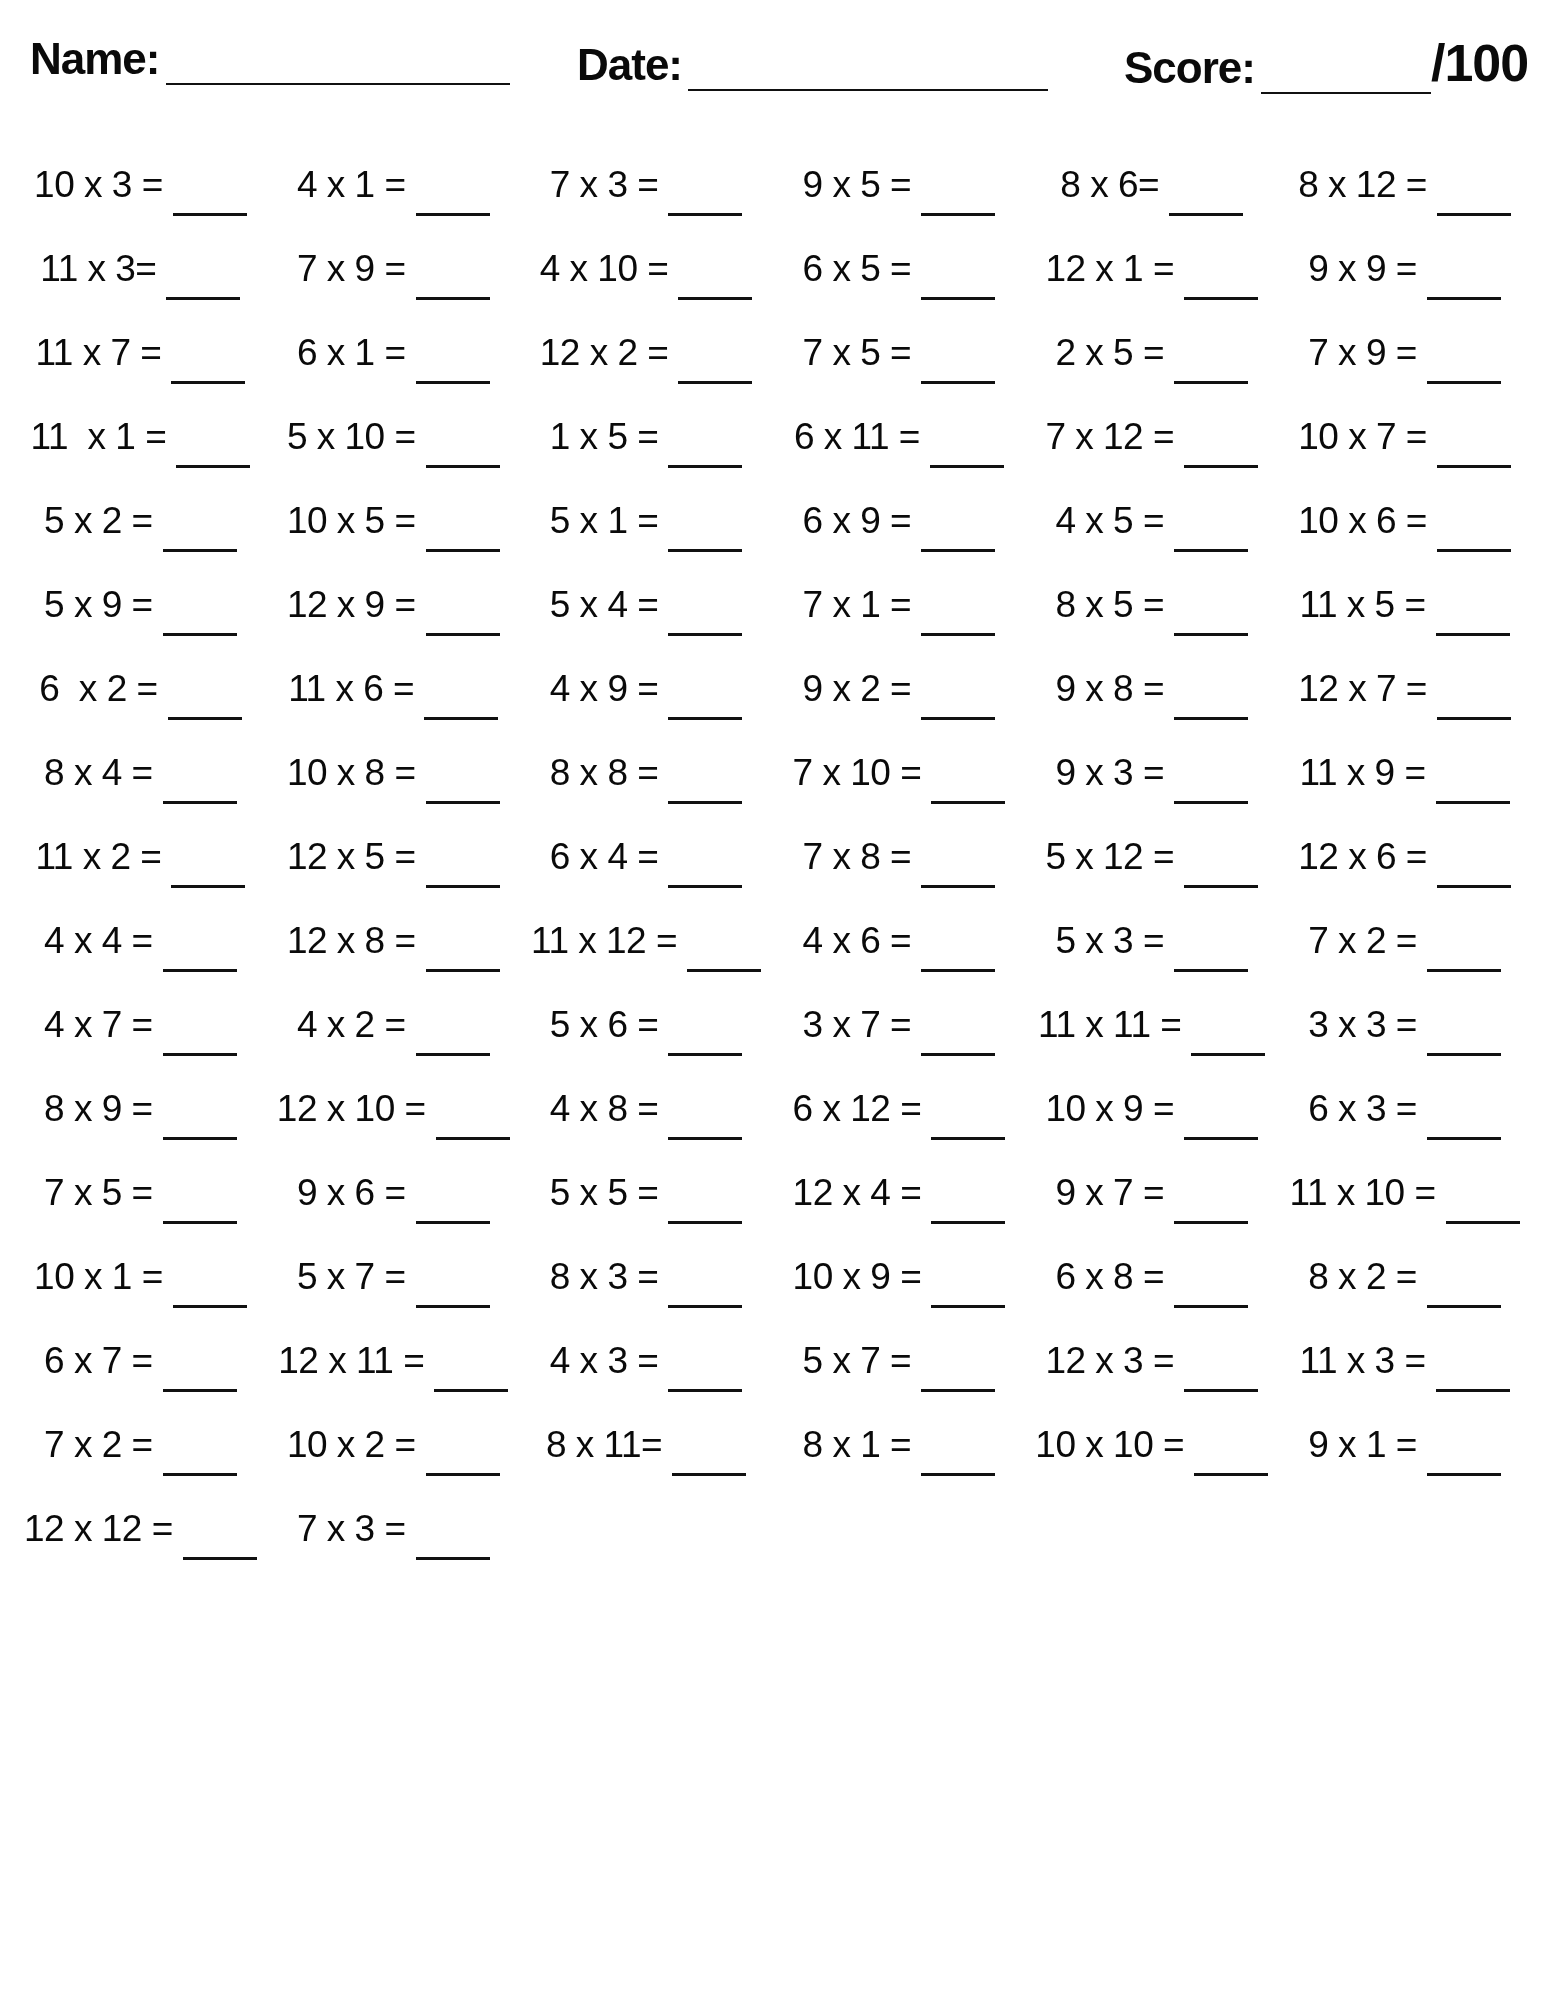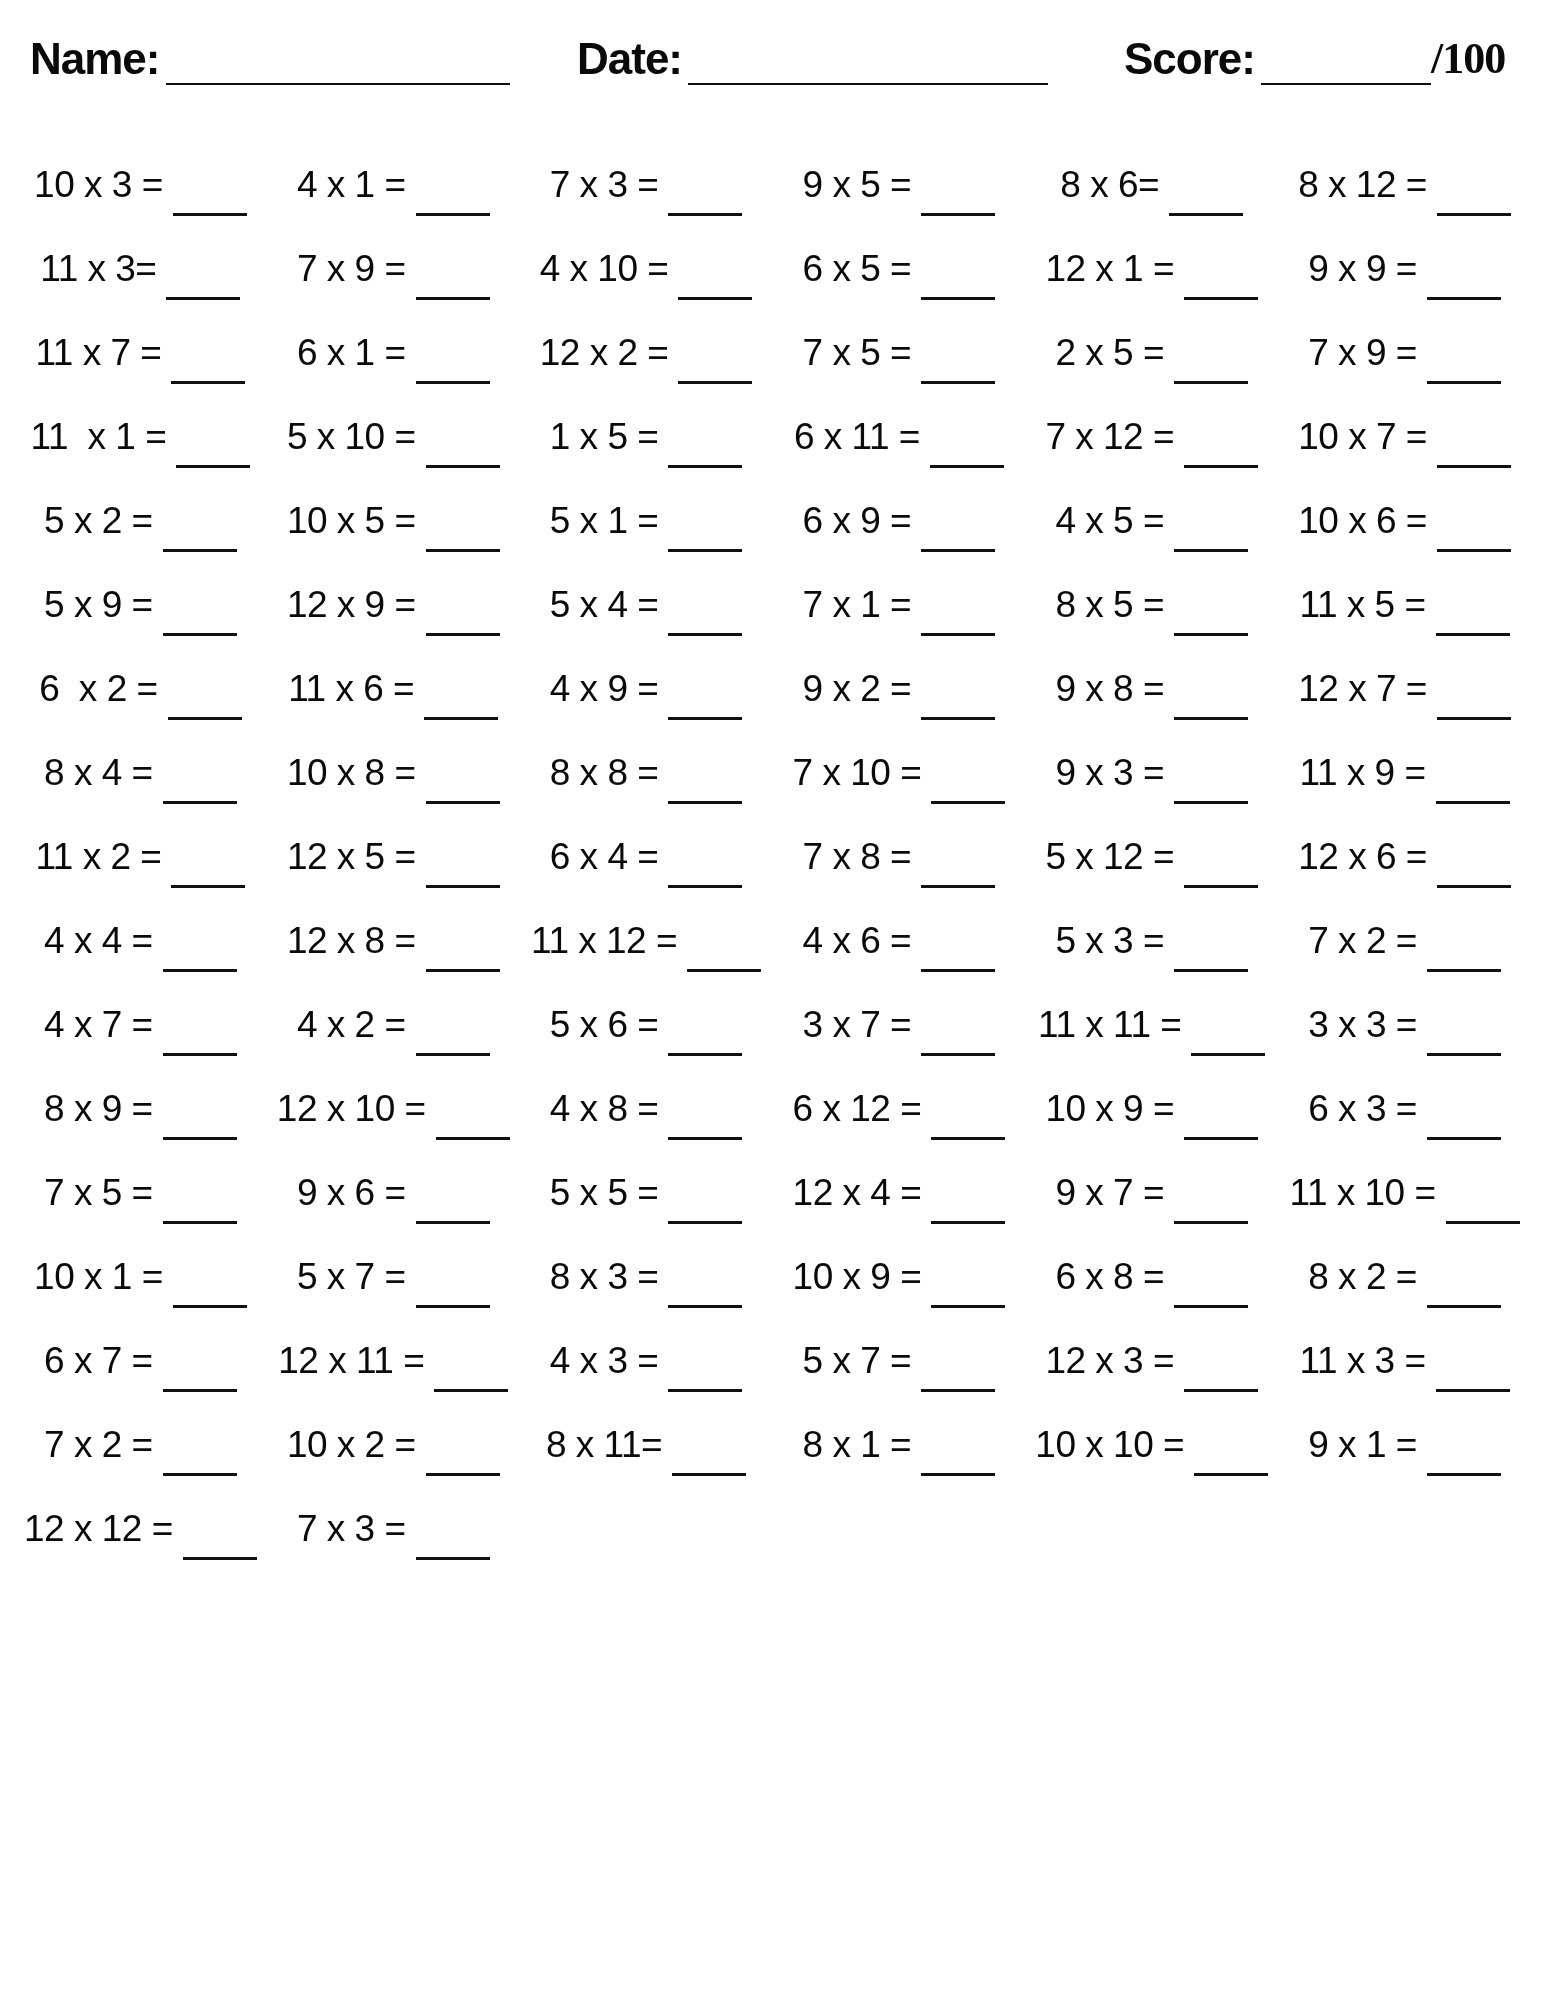--- a/index.html
+++ b/index.html
@@ -16,44 +16,44 @@
     overflow: hidden;
   }
 
   
   .hgroup {
     position: absolute;
     display: flex;
     align-items: flex-end;
   }
   #g-name  { left: 30px;   top: 34px; }
-  #g-date  { left: 577px;  top: 34px; align-items: flex-end; }
+  #g-date  { left: 577px;  top: 40px; align-items: flex-end; }
   #g-score { left: 1112px; top: 34px; margin-left: 12px; }
 
   .hlabel {
     font-family: Liberation Sans, sans-serif;
     font-weight: 700;
     font-size: 44px;
     line-height: 1.15;
     letter-spacing: -1px;
     white-space: pre;
   }
   .hline {
     display: inline-block;
     border-bottom: 2.5px solid #111;
     height: 46px;
     margin-left: 6px;
   }
   #name-line  { width: 344px; }
   #date-line  { width: 360px; }
   #score-line { width: 170px; }
   .score-total {
-    font-family: Liberation Serif, serif;
+    font-family: Liberation Sans, sans-serif;
     font-weight: 700;
-    font-size: 44px;
+    font-size: 52px;
     line-height: 1.15;
     letter-spacing: -1px;
   }
 
   
   .grid {
     position: absolute;
     top: 142px;
     left: 14px;
     right: 14px;

